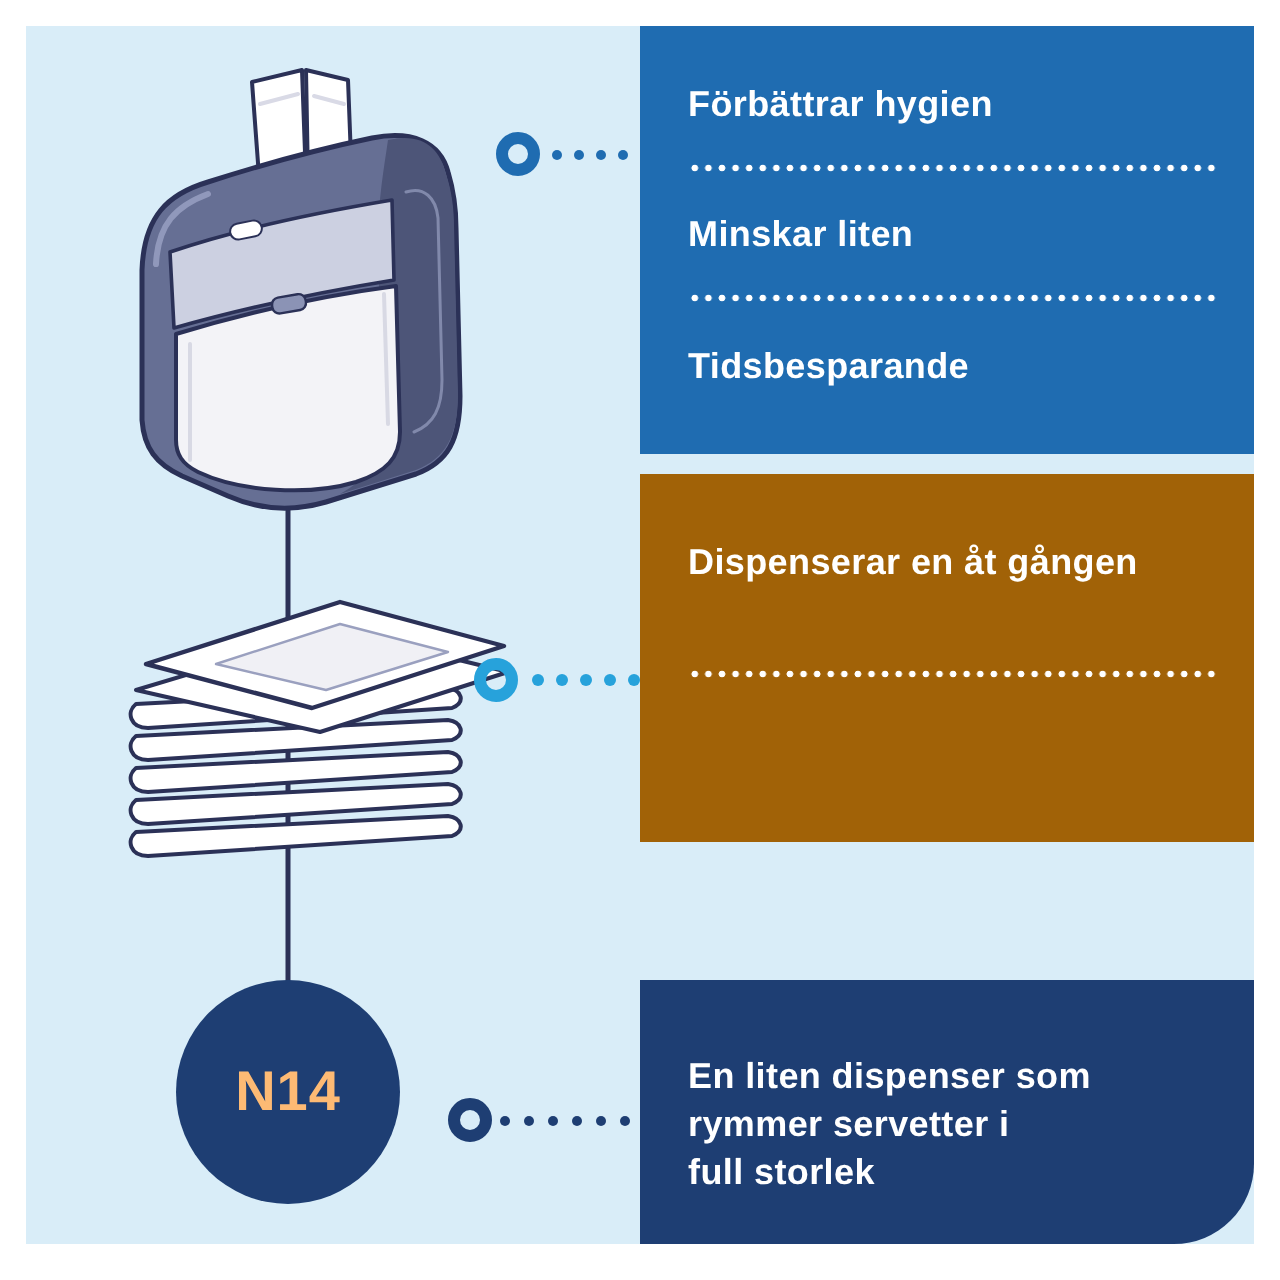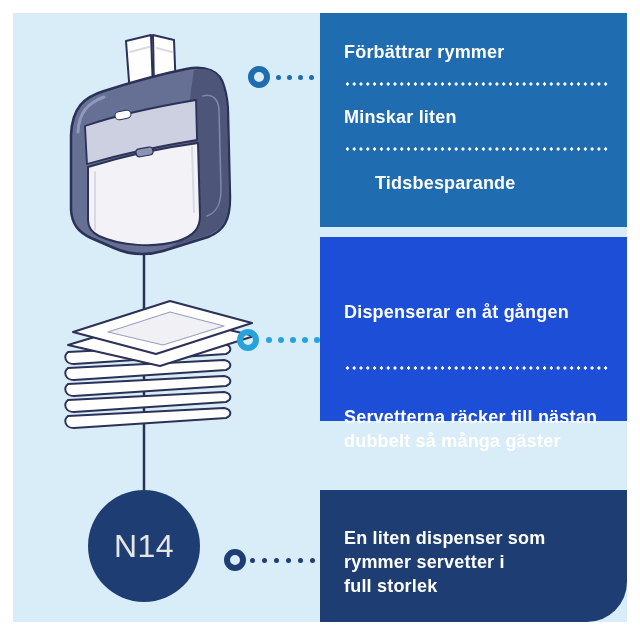--- a/index.html
+++ b/index.html
@@ -3,25 +3,25 @@
 <meta charset="utf-8">
 <style>
   * { margin:0; padding:0; box-sizing:border-box; }
   body { background:#ffffff; font-family:"Liberation Sans", sans-serif; }
   .page { position:relative; width:640px; height:640px; background:#ffffff; overflow:hidden; }
   .canvas { position:absolute; left:13px; top:13px; width:614px; height:609px; background:#d9edf8; }
 
   
   .panel { position:absolute; left:320px; width:307px; color:#ffffff; }
   .panel-1 { top:13px;  height:214px; background:#1f6cb1; padding:27px 14px 0 24px; }
-  .panel-2 { top:237px; height:184px; background:#1d4ed8; padding:63px 14px 0 24px; }
+  .panel-2 { top:237px; height:184px; background:#a16207; padding:32px 14px 0 24px; }
   .panel-3 { top:490px; height:132px; background:#1e3e73; padding:36px 14px 16px 24px; border-radius:0 0 40px 0; }
   .panel-text { font-size:18px; line-height:24px; font-weight:700; white-space:pre-line; letter-spacing:.2px; }
   .p1-t2 { margin-top:19px; }
-  .p1-t3 { margin-top:20px;margin-left:31px; }
+  .p1-t3 { margin-top:20px; }
   .p2-t2 { margin-top:35px; }
   .dotted-sep { width:264px; height:4px; margin-top:18px;
     background-image:radial-gradient(circle, #ffffff 1.6px, rgba(255,255,255,0) 1.8px);
     background-size:6.8px 4px; background-repeat:repeat-x; background-position:0 50%; }
   .p2-sep { margin-top:42px; }
 
   
   .ring { position:absolute; border-radius:50%; background:transparent; }
   .ring-1 { left:248px; top:66px;  width:22px; height:22px; border:6px solid #1f6cb1; }
   .ring-2 { left:237px; top:329px; width:22px; height:22px; border:6px solid #27a2db; }
@@ -31,21 +31,21 @@
   .dots-2 { left:266px; top:337px; gap:6px; }
   .dots-3 { left:250px; top:558px; gap:7px; }
   .dot { border-radius:50%; }
   .dots-1 .dot { width:5px; height:5px; background:#1f6cb1; }
   .dots-2 .dot { width:6px; height:6px; background:#27a2db; }
   .dots-3 .dot { width:5px; height:5px; background:#1e3e73; }
 
   
   .system-circle { position:absolute; left:88px; top:490px; width:112px; height:112px;
     border-radius:50%; background:#1e3e73; display:flex; align-items:center; justify-content:center; }
-  .system-circle span { color:#e5e5e5; font-weight:400; font-size:32px; letter-spacing:.5px; }
+  .system-circle span { color:#fdba74; font-weight:700; font-size:28px; letter-spacing:.5px; }
 
   .illustration-svg { position:absolute; left:0; top:0; }
 </style>
 </head>
 <body>
 
 <div class="page">
   <div class="canvas"></div>
 
   <svg class="illustration-svg" width="320" height="640" viewBox="0 0 320 640">
@@ -123,32 +123,30 @@
   <div class="dots-row dots-3">
     <div class="dot"></div>
     <div class="dot"></div>
     <div class="dot"></div>
     <div class="dot"></div>
     <div class="dot"></div>
     <div class="dot"></div>
   </div>
 
   <div class="panel panel-1">
-    <div class="panel-text">Förbättrar rymmer</div>
+    <div class="panel-text">Förbättrar hygien</div>
     <div class="dotted-sep"></div>
     <div class="panel-text p1-t2">Minskar liten</div>
     <div class="dotted-sep"></div>
     <div class="panel-text p1-t3">Tidsbesparande</div>
   </div>
 
   <div class="panel panel-2">
     <div class="panel-text">Dispenserar en åt gången</div>
     <div class="dotted-sep p2-sep"></div>
-    <div class="panel-text p2-t2">Servetterna räcker till nästan
-dubbelt så många gäster</div>
   </div>
 
   <div class="panel panel-3">
     <div class="panel-text">En liten dispenser som
 rymmer servetter i
 full storlek</div>
   </div>
 </div>
 
 </body></html>

